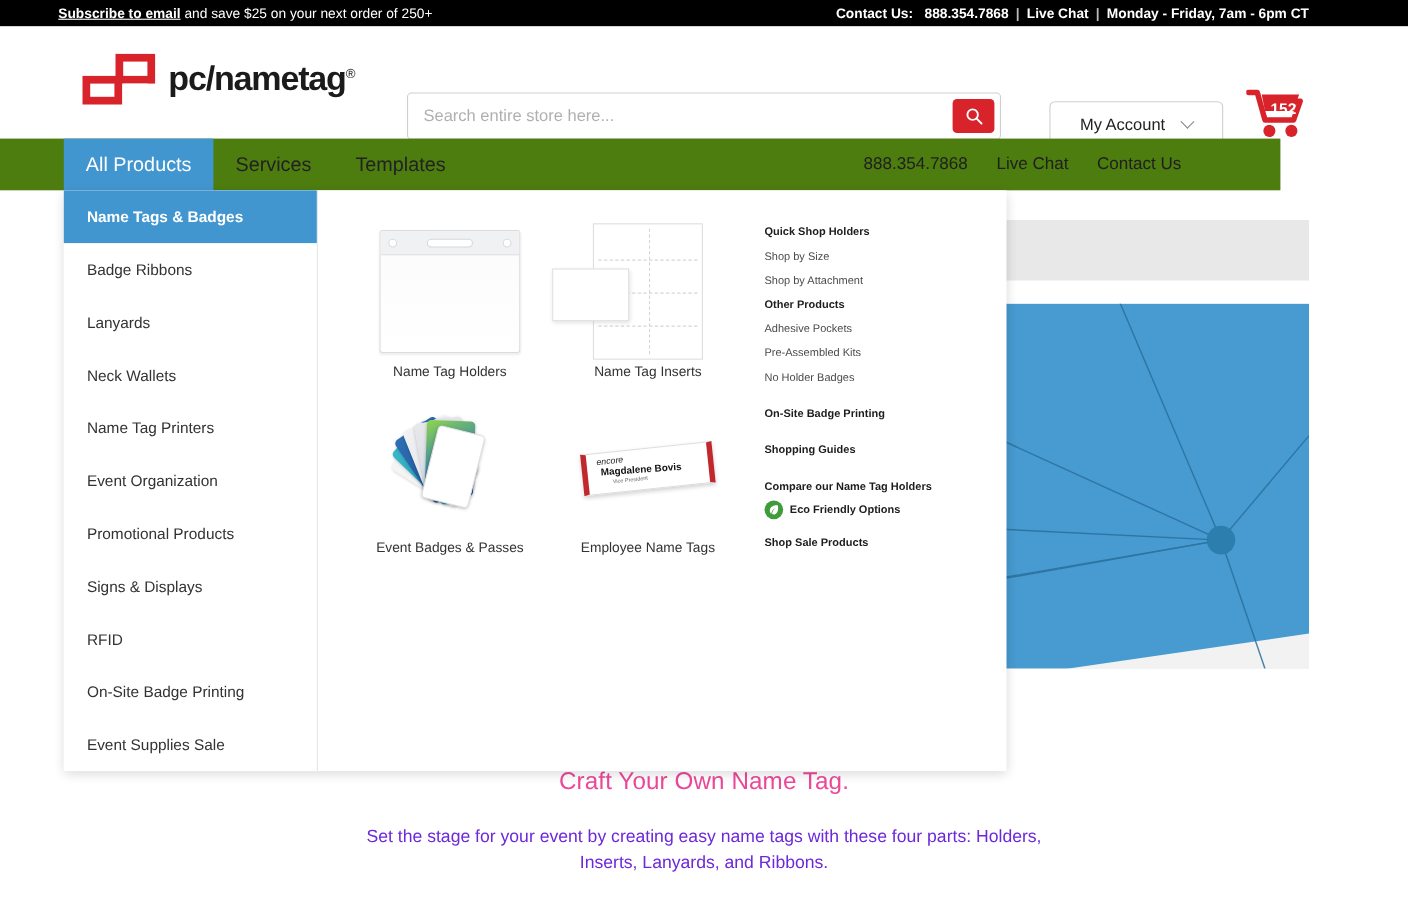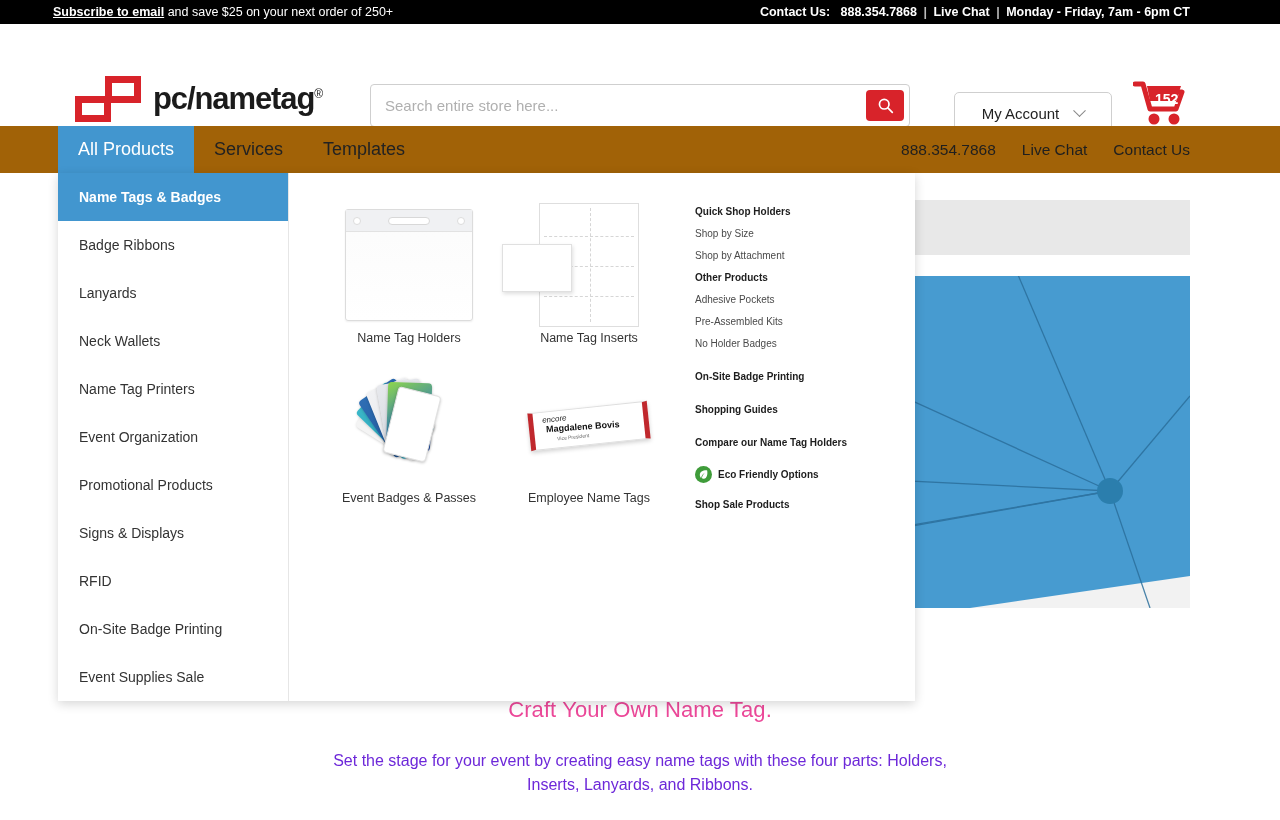--- a/index.html
+++ b/index.html
@@ -21,21 +21,21 @@
   .topbar-left { position:absolute; left:53px; top:0; white-space:nowrap; }
   .topbar-left .sub { text-decoration:underline; font-weight:600; }
   .topbar-right { position:absolute; right:90px; top:0; white-space:nowrap; font-weight:600; }
   .topbar-right .lbl { font-weight:600; }
   .topbar-right .sep { color:#bbb; padding:0 3px; }
   .topbar-right .link { font-weight:600; }
 
   
   .header { position:absolute; top:24px; left:0; width:1280px; height:102px; background:#fff; }
 
-  .logo-wrap { position:absolute; left:75px; top:52px; display:flex; align-items:center;text-align:right; }
+  .logo-wrap { position:absolute; left:75px; top:25px; display:flex; align-items:center;text-align:right; }
   .logo-mark { width:66px; height:46px; position:relative; margin-right:12px; }
   .logo-rect-a {
     position:absolute; left:30px; top:0; width:36px; height:27px;
     border:7px solid #d8232a;
   }
   .logo-rect-b {
     position:absolute; left:0px; top:20px; width:36px; height:26px;
     border:7px solid #d8232a;
   }
   .logo-cut { position:absolute; left:37px; top:27px; width:22px; height:12px; background:#fff; }
@@ -72,21 +72,21 @@
           border-bottom:1.6px solid #888; transform:rotate(45deg) translate(-2px,-2px); }
 
   .cart { position:absolute; left:1133px; top:55px; width:52px; height:50px; cursor:pointer; }
   .cart-count {
     position:absolute; left:22px; top:12px; color:#fff; font-size:14px; font-weight:700;
     z-index:3;
   }
 
   
   .navbar {
-    position:absolute; top:126px; left:0; width:1280px; height:47px; background:#a16207;
+    position:absolute; top:126px; left:0; width:1164px; height:47px; background:#4d7c0f;
   }
   .nav-tabs { position:absolute; left:58px; top:0; display:flex; height:47px; }
   .nav-tab {
     height:47px; line-height:47px; padding:0 20px; font-size:18px; color:#222; cursor:pointer;
     white-space:nowrap;
   }
   .nav-tab.active { background:#4296cf; color:#fff; }
   .nav-right {
     position:absolute; right:90px; top:0; height:47px; display:flex; align-items:center; gap:26px;
     font-size:15.5px; color:#1f1f1f;
@@ -145,21 +145,21 @@
   .mm-card-label { font-size:12.5px; color:#333; margin-top:2px; }
 
   .mm-links {
     position:absolute; left:406px; top:28px; width:250px;
   }
   .mm-link {
     font-size:10px; color:#4a4a4a; line-height:22px; cursor:pointer; white-space:nowrap;
   }
   .mm-link.head { font-weight:700; color:#1d1d1d; }
   .mm-link.spaced { margin-top:11px; }
-  .eco-row { display:flex; align-items:flex-start; gap:6px; margin-top:12px; }
+  .eco-row { display:flex; align-items:flex-start; gap:6px; margin-top:1px; }
   .eco-badge {
     width:17px; height:17px; border-radius:50%; background:#3f9c3a;
     display:flex; align-items:center; justify-content:center; flex:0 0 17px;
   }
 
   
   .holder-art { width:128px; height:112px; border:1px solid #dcdcdc; border-radius:3px;
     background:linear-gradient(#fbfbfb,#fff); position:relative; box-shadow:0 1px 2px rgba(0,0,0,.07); }
   .holder-top { position:absolute; left:0; top:0; right:0; height:22px;
     background:#f0f1f3; border-bottom:1px solid #e2e2e2; }

